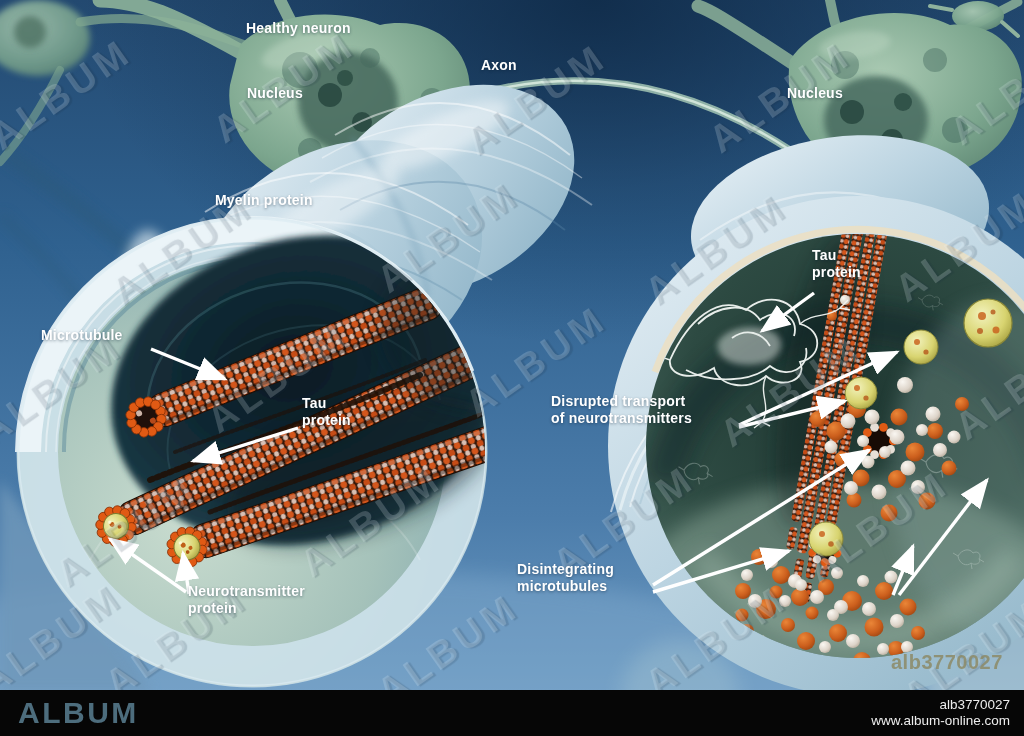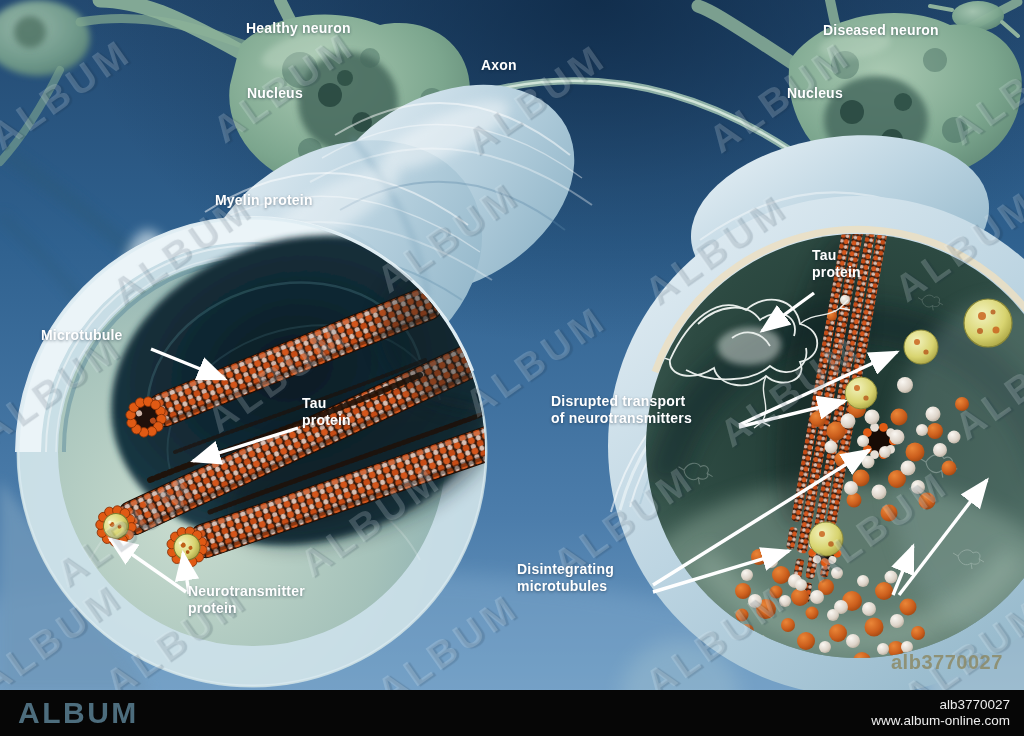--- a/index.html
+++ b/index.html
@@ -486,21 +486,20 @@
       <span style="left: 367px; top: 628px;">ALBUM</span>
       <span style="left: 635px; top: 620px;">ALBUM</span>
       <span style="left: 893px; top: 633px;">ALBUM</span>
     </div>
   <div id="idwm">alb3770027</div>
 
   <div class="labels">
     <div class="lbl" style="left:246px;top:20px">Healthy neuron</div>
     <div class="lbl" style="left:247px;top:85px">Nucleus</div>
     <div class="lbl" style="left:481px;top:57px">Axon</div>
-    <div class="lbl" style="left:823px;top:22px">Diseased neuron</div>
     <div class="lbl" style="left:787px;top:85px">Nucleus</div>
     <div class="lbl" style="left:215px;top:192px">Myelin protein</div>
     <div class="lbl" style="left:41px;top:327px">Microtubule</div>
     <div class="lbl" style="left:302px;top:395px">Tau
 protein</div>
     <div class="lbl" style="left:188px;top:583px">Neurotransmitter
 protein</div>
     <div class="lbl" style="left:812px;top:247px">Tau
 protein</div>
     <div class="lbl" style="left:551px;top:393px">Disrupted transport

